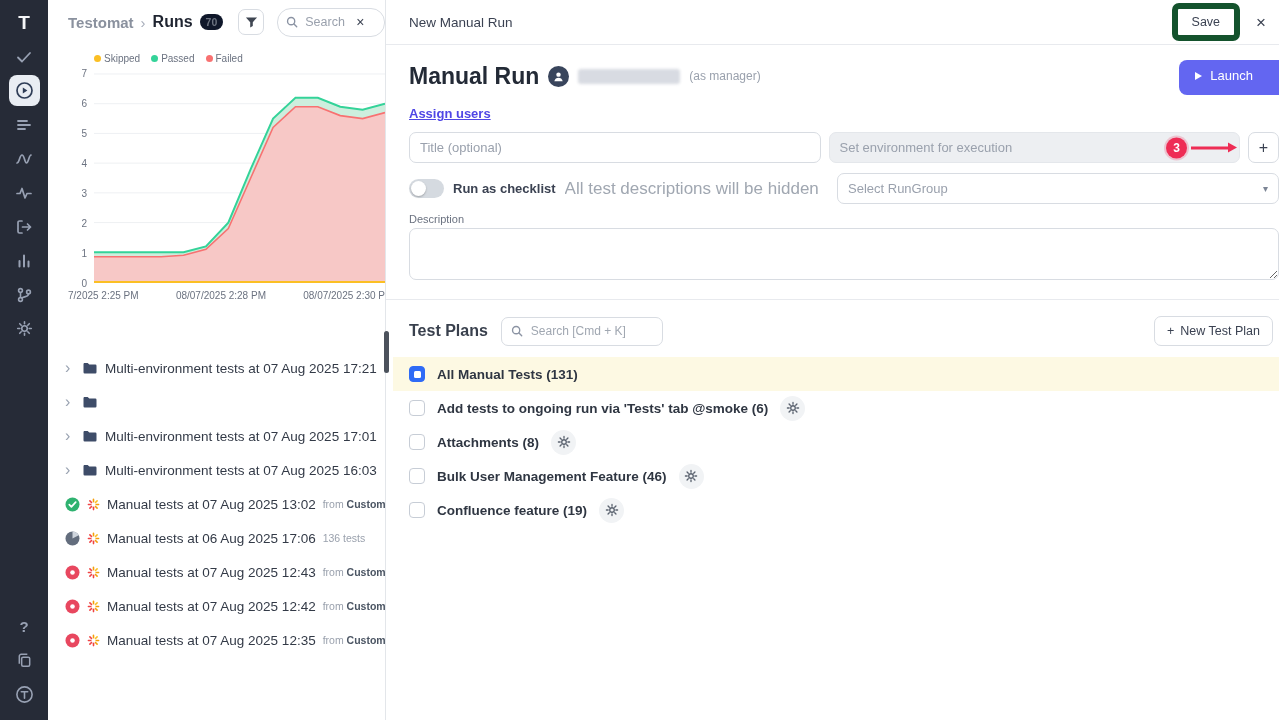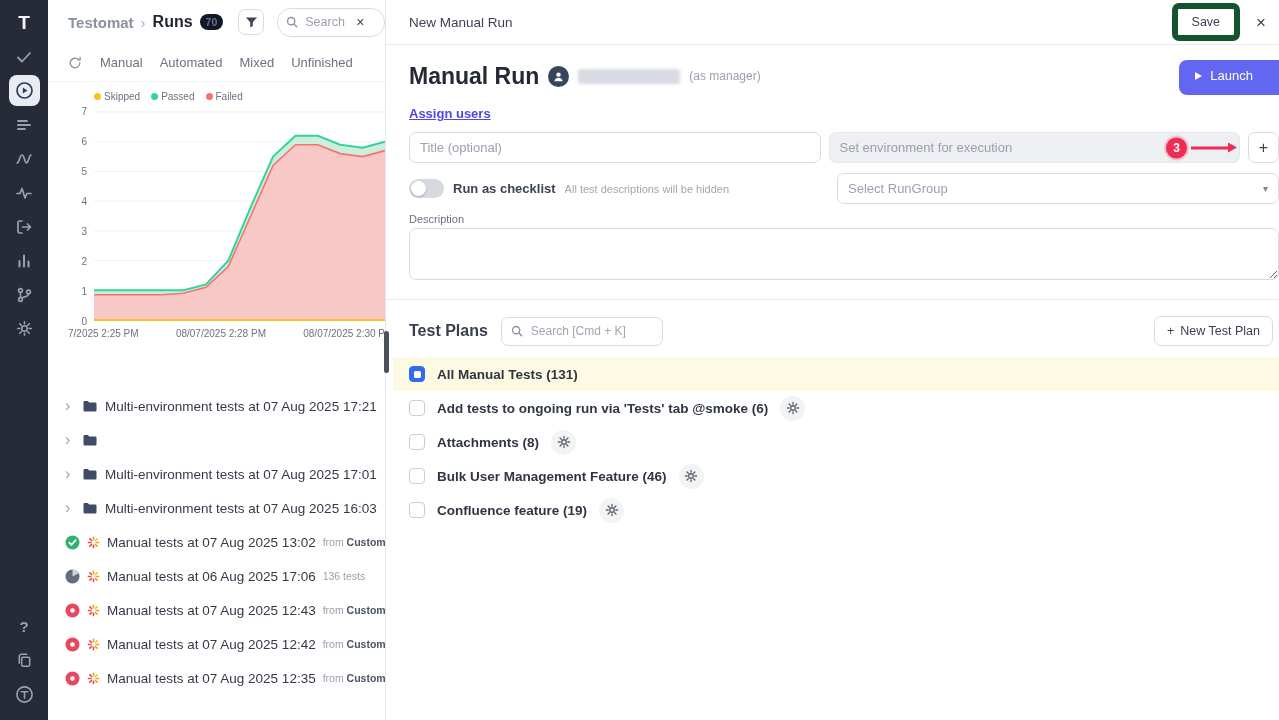--- a/index.html
+++ b/index.html
@@ -101,21 +101,21 @@
              font-weight:700;display:flex;align-items:center;justify-content:center;
              box-shadow:0 0 0 2px rgba(238,45,85,.22);}
   .ann-line{width:37px;height:3px;background:#ee2d55;margin-left:4px;}
   .ann-head{width:0;height:0;border-left:9px solid #ee2d55;border-top:5.5px solid transparent;border-bottom:5.5px solid transparent;}
 
   .checklist-col{flex:1;display:flex;align-items:center;gap:9px;min-width:0;}
   .toggle{width:35px;height:19px;background:#d5dae0;border-radius:10px;position:relative;flex:none;cursor:pointer;}
   .knob{position:absolute;top:2px;left:2px;width:15px;height:15px;background:#fff;border-radius:50%;
         box-shadow:0 1px 2px rgba(0,0,0,.25);}
   .checklist-label{font-size:13px;font-weight:600;color:#3b4252;white-space:nowrap;}
-  .checklist-hint{font-size:11px;color:#a0a7b1;white-space:nowrap;overflow:hidden;}
+  .checklist-hint{font-size:17px;color:#a0a7b1;white-space:nowrap;overflow:hidden;}
   .select{flex:1;height:31px;border:1px solid #d8dce2;border-radius:7px;display:flex;align-items:center;
           padding:0 10px;font-size:13px;color:#9aa1ad;background:#fff;cursor:pointer;box-sizing:border-box;min-width:0;}
   .chev-down{margin-left:auto;color:#7c8595;font-size:10px;}
 
   .desc-label{margin-top:9px;font-size:11px;color:#6b7280;}
   .desc-area{width:100%;height:52px;border:1px solid #d8dce2;border-radius:7px;margin-top:3px;
              box-sizing:border-box;padding:6px 10px;font-size:13px;resize:both;outline:none;}
 
   .divider{border-top:1px solid #e8eaee;margin:15px 0 0 -23px;}
 
@@ -230,32 +230,20 @@
         <svg width="12" height="12" viewBox="0 0 14 14" fill="none" stroke="#8b93a3" stroke-width="1.6" stroke-linecap="round">
             <circle cx="6" cy="6" r="4.2"></circle>
             <path d="M9.3 9.3l3.2 3.2"></path>
           </svg>
       </span>
       <input placeholder="Search" style="">
       <button class="clear-btn">×</button>
     </div>
   </div>
 
-  <div class="lp-tabs">
-    <span class="tabs-icon">
-      <svg width="14" height="14" viewBox="0 0 16 16" fill="none" stroke="#8b93a3" stroke-width="1.6" stroke-linecap="round">
-          <path d="M13.5 8a5.5 5.5 0 1 1-1.6-3.9"></path>
-          <path d="M13.8 1.6v2.8H11"></path>
-        </svg>
-    </span>
-  <span class="tab">Manual</span>
-      <span class="tab">Automated</span>
-      <span class="tab">Mixed</span>
-      <span class="tab">Unfinished</span>
-    </div>
 
   <div class="legend">
       <span class="legend-item"><span class="dot" style="background:#fbbf24"></span>Skipped</span>
       <span class="legend-item"><span class="dot" style="background:#34d399"></span>Passed</span>
       <span class="legend-item"><span class="dot" style="background:#f87171"></span>Failed</span>
     </div>
 
   <div class="chart-row">
     <div class="y-axis">
         <span class="ytick" style="bottom: 0%;">0</span>

